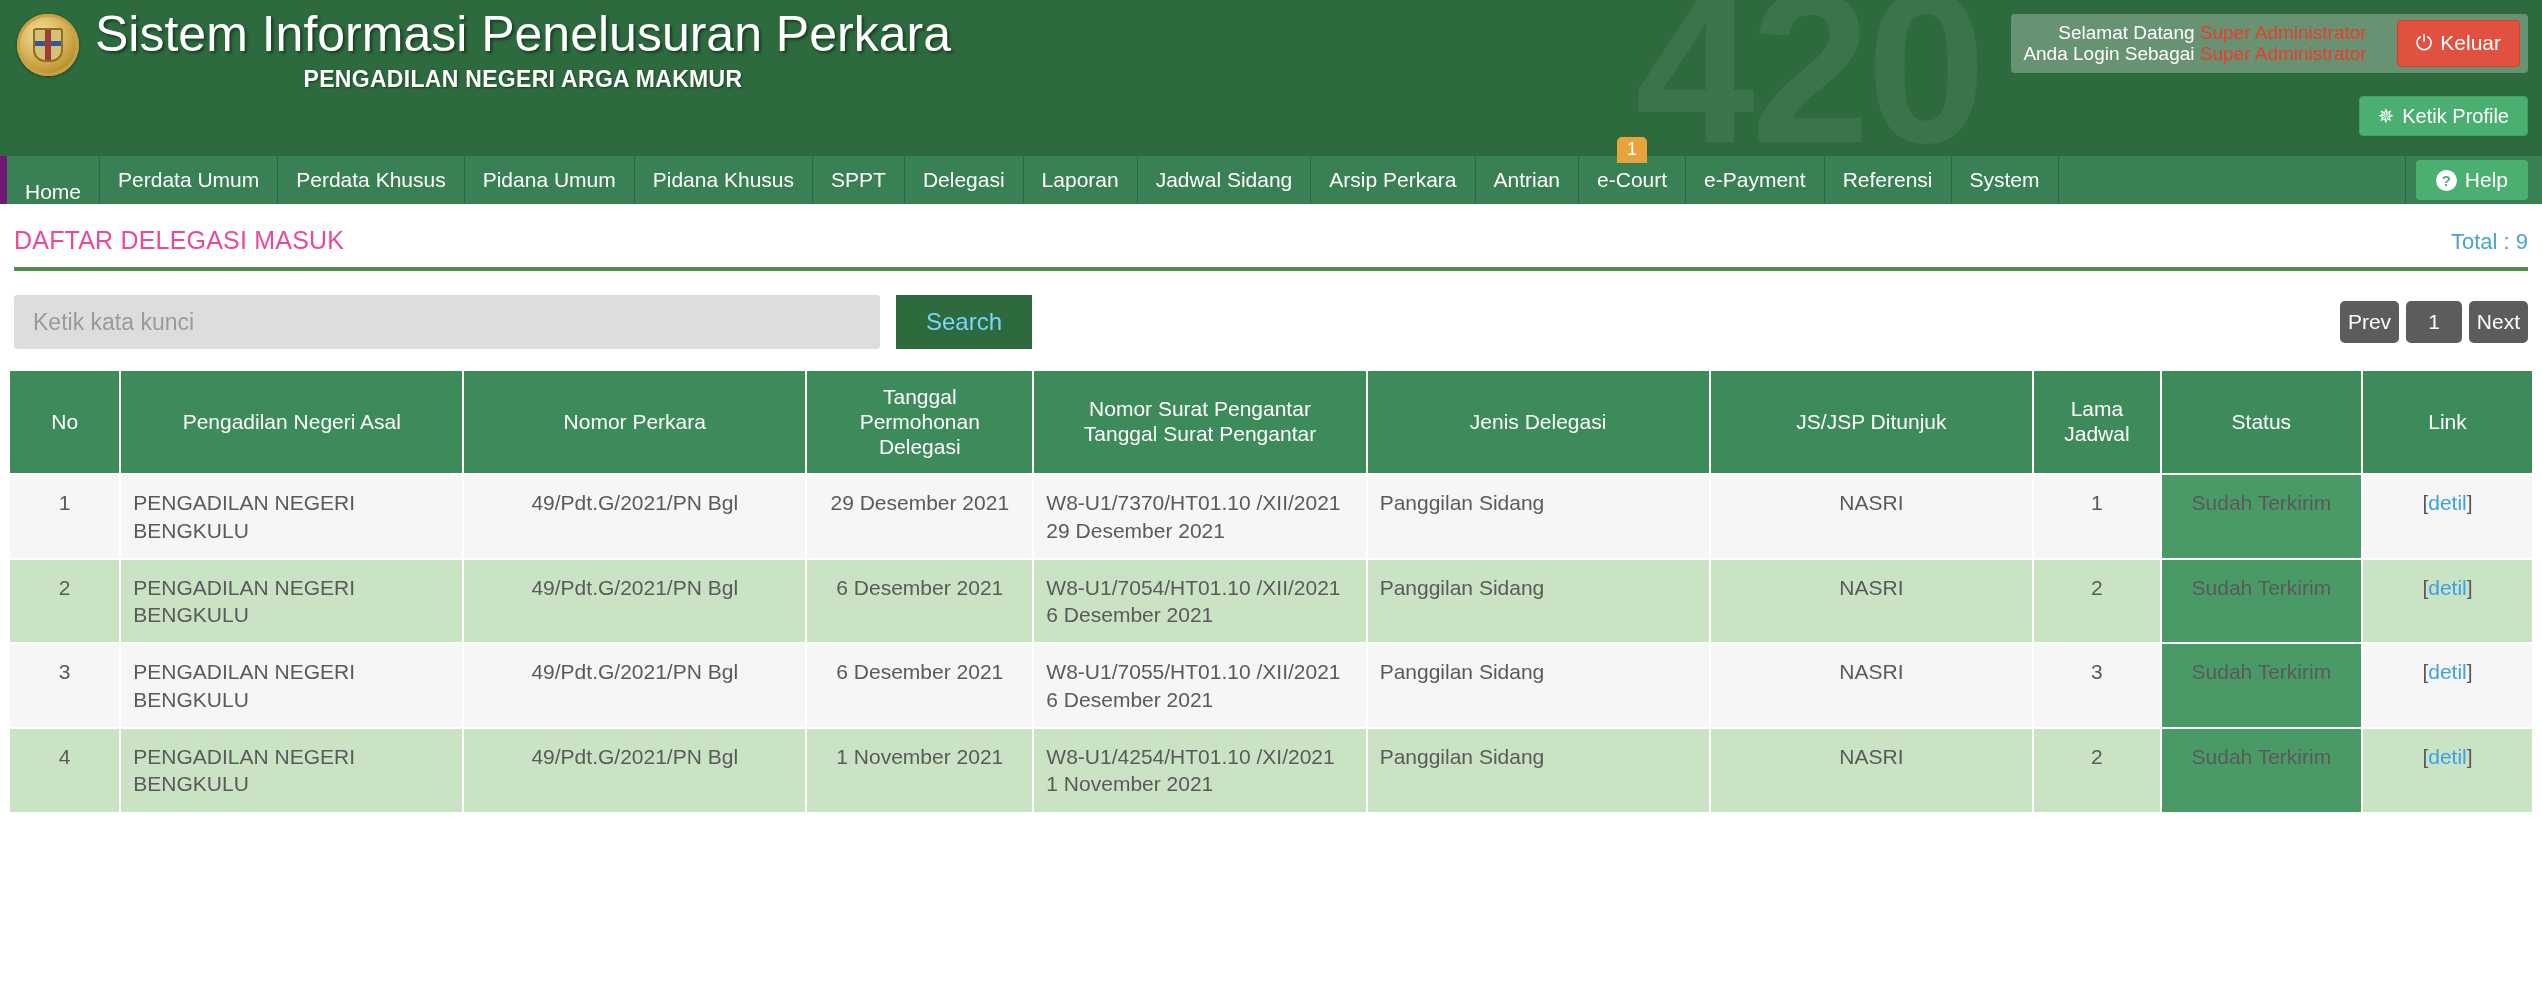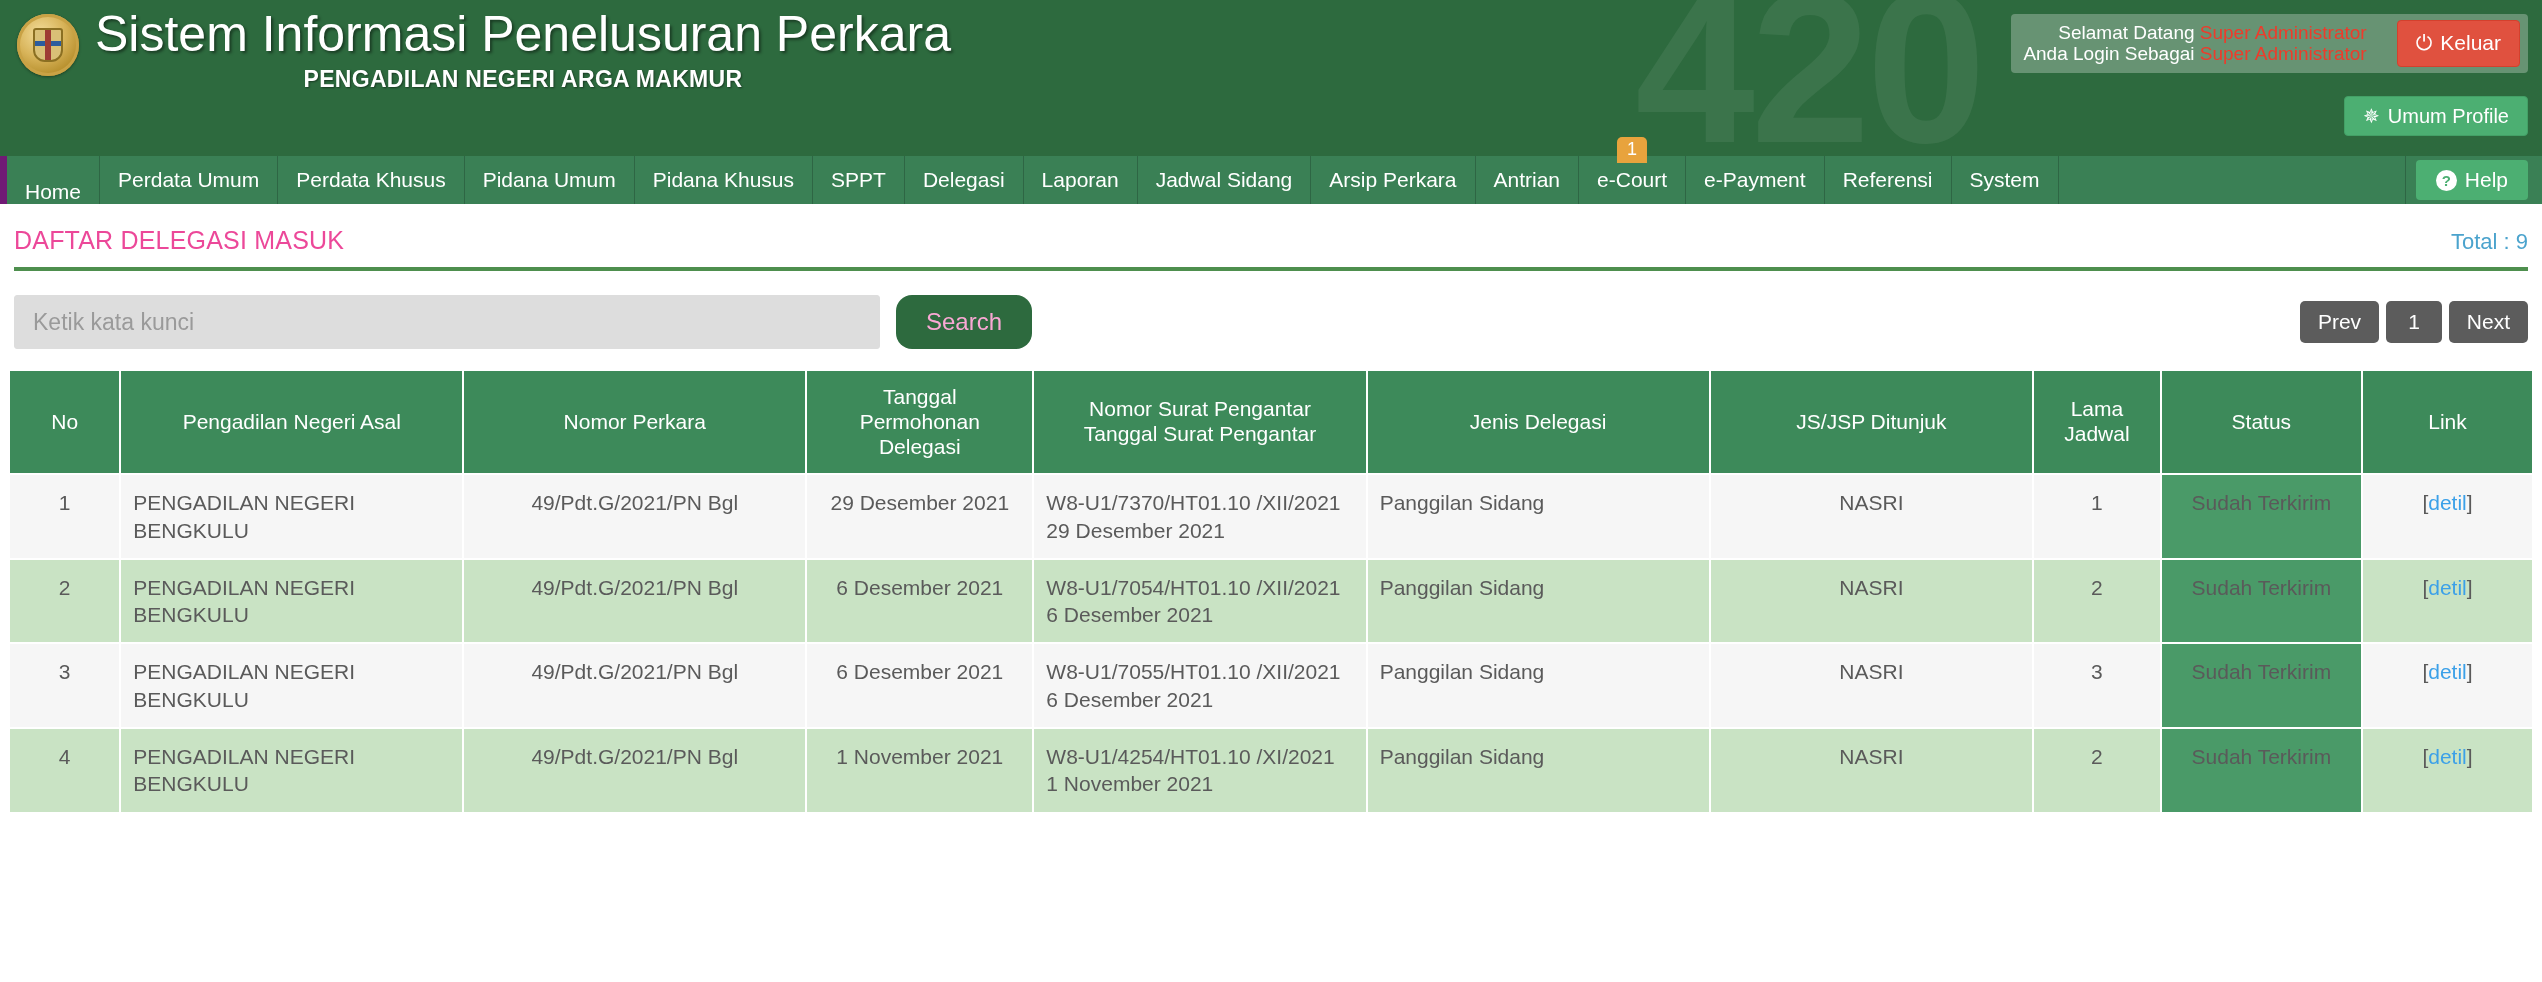--- a/index.html
+++ b/index.html
@@ -218,41 +218,41 @@
     font-size: 23px;
     color: #555;
     padding: 0 18px;
     outline: none;
     font-family: "Liberation Sans", sans-serif;
   }
   .search-input::placeholder { color: #9a9a9a; }
   .btn-search {
     margin-left: 16px;
     background: #2d6a3e;
-    color: #f9a8d4;
+    color: #7dd3fc;
     border: none;
-    border-radius: 16px;
+    border-radius: 0;
     font-size: 24px;
     height: 54px;
     padding: 0 30px;
     cursor: pointer;
     font-family: "Liberation Sans", sans-serif;
   }
   .pager {
     margin-left: auto;
     display: flex;
     gap: 7px;
   }
   .pager button {
     background: #5c5c5c;
     color: #fff;
     border: none;
     border-radius: 5px;
     font-size: 21px;
-    padding: 9px 18px;
+    padding: 9px 8px;
     cursor: pointer;
     font-family: "Liberation Sans", sans-serif;
   }
   .pager button.page-num { padding: 9px 22px; }
 
   
   table.grid {
     width: 100%;
     border-collapse: separate;
     border-spacing: 2px;
@@ -320,21 +320,21 @@
         <span class="wn">Super Administrator</span></div>
     </div>
     <div class="btn-keluar">
       <span>⏻</span>
       <span>Keluar</span>
     </div>
   </div>
 
   <div class="btn-edit-profile">
     <span>✵</span>
-    <span>Umum Profile</span>
+    <span>Ketik Profile</span>
   </div>
 </div>
 
 <div class="nav" id="nav">
   <div class="nav-item">
       <span>Home</span>
     </div>
     <div class="nav-item">
       <span>Perdata Umum</span>
     </div>

